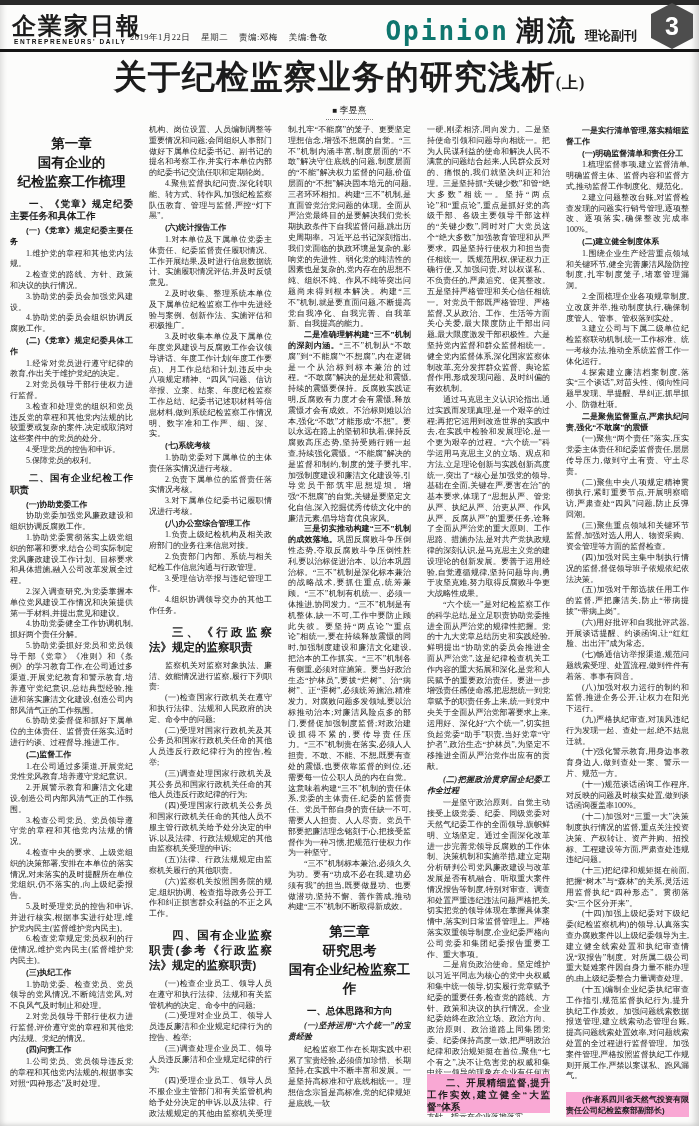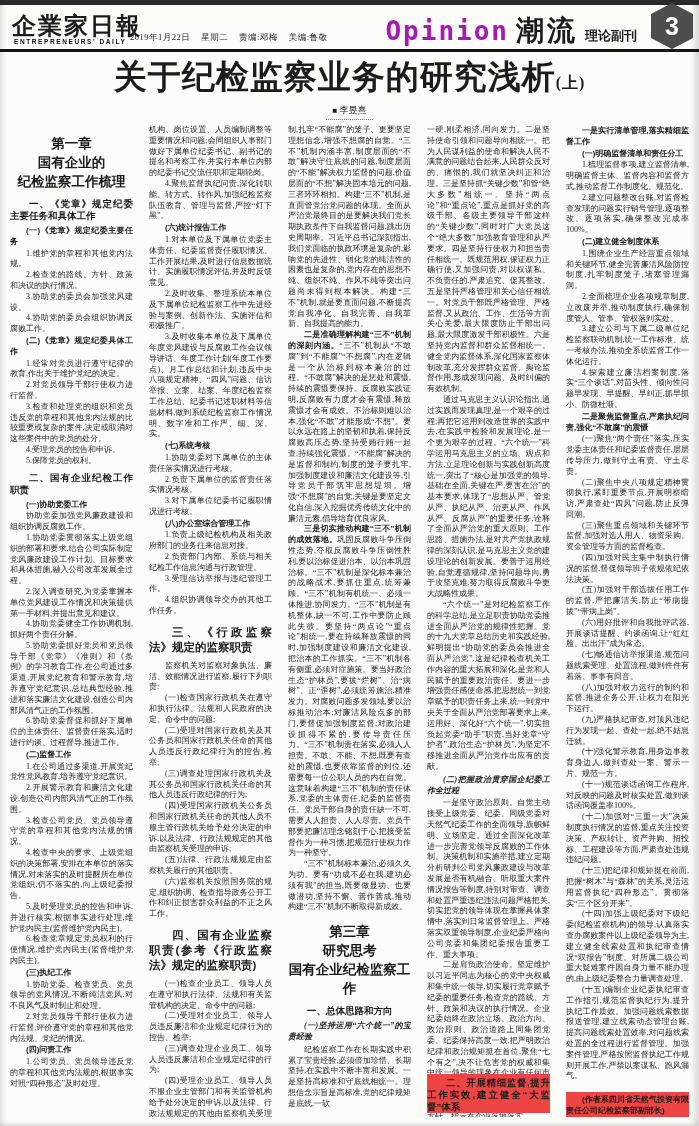--- a/index.html
+++ b/index.html
@@ -10,21 +10,21 @@
   
   .topbar{position:absolute;top:0;left:0;right:0;height:5px;background:#2a2a2a;}
   .mast-cn{position:absolute;left:12px;top:10px;font-size:24px;font-weight:bold;letter-spacing:2px;
            font-family:"Liberation Serif",serif;}
   .mast-en{position:absolute;left:14px;top:38px;font-size:6.5px;font-weight:bold;letter-spacing:1.6px;color:#111;
            font-family:"Liberation Sans",sans-serif;}
   .dateline{position:absolute;left:130px;top:32px;font-size:8.5px;color:#222;letter-spacing:.5px;
             font-family:"Liberation Sans",sans-serif;}
   .dateline span{margin-right:8px;font-family:Liberation Serif, serif;}
   .section-block{position:absolute;right:62px;top:12px;display:flex;align-items:baseline;gap:7px;white-space:nowrap;}
-  .sec-en{font-family:"DejaVu Sans Mono",monospace;font-size:26px;font-weight:bold;color:#a21caf;letter-spacing:2px;}
+  .sec-en{font-family:"DejaVu Sans Mono",monospace;font-size:26px;font-weight:bold;color:#0f766e;letter-spacing:2px;}
   .sec-cn{font-size:28px;font-weight:900;letter-spacing:3px;font-family:"Liberation Sans",sans-serif;}
   .sec-sub{font-size:13px;font-weight:bold;font-family:"Liberation Sans",sans-serif;}
   .page-badge{position:absolute;right:6px;top:3px;width:42px;height:46px;background:#4d4d4d;
               clip-path:polygon(50% 0,100% 24%,100% 76%,50% 100%,0 76%,0 24%);
               display:flex;align-items:center;justify-content:center;}
   .page-badge span{color:#fff;font-size:25px;font-weight:bold;font-family:"Liberation Sans",sans-serif;}
   .headrule{position:absolute;top:49px;left:0;right:0;height:3px;background:#151515;}
   
   .headline{position:absolute;top:55px;left:0;right:0;margin:0;text-align:center;
             font-size:33px;font-weight:bold;letter-spacing:1px;font-family:"Liberation Serif",serif;}
@@ -42,21 +42,21 @@
   .blk-chapter{text-align:center;font-weight:bold;font-size:13.5px;line-height:19px;margin:9px 0 7px;
                white-space:pre-line;text-indent:0;font-family:"Liberation Sans",sans-serif;}
   .blk-h2{font-weight:bold;font-size:9.5px;line-height:12px;margin:5px 0 4px;text-indent:2em;
           font-family:Liberation Sans, sans-serif;}
   .blk-h2big{font-weight:bold;font-size:11.5px;line-height:15px;margin:8px 0 6px;text-indent:2em;
              font-family:"Liberation Sans",sans-serif;}
   .blk-h3{font-weight:bold;text-indent:2em;margin:1px 0;font-family:"Liberation Sans",sans-serif;}
   .blk-h3i{font-weight:bold;font-style:italic;text-indent:2em;margin:2px 0;font-family:"Liberation Serif",serif;}
   .blk-author{font-weight:bold;font-family:"Liberation Sans",sans-serif;}
   .blk b{font-family:Liberation Sans, sans-serif;}
-  .pinned{position:absolute;bottom:0;left:0;right:0;background:#ef4444;padding-top:3px;}
+  .pinned{position:absolute;bottom:0;left:0;right:0;background:#f9a8d4;padding-top:3px;}
 </style>
 </head>
 <body>
 
 <div class="page">
   <div class="topbar"></div>
 
   <div class="mast-cn">企業家日報</div>
   <div class="mast-en">ENTREPRENEURS' DAILY</div>
 

